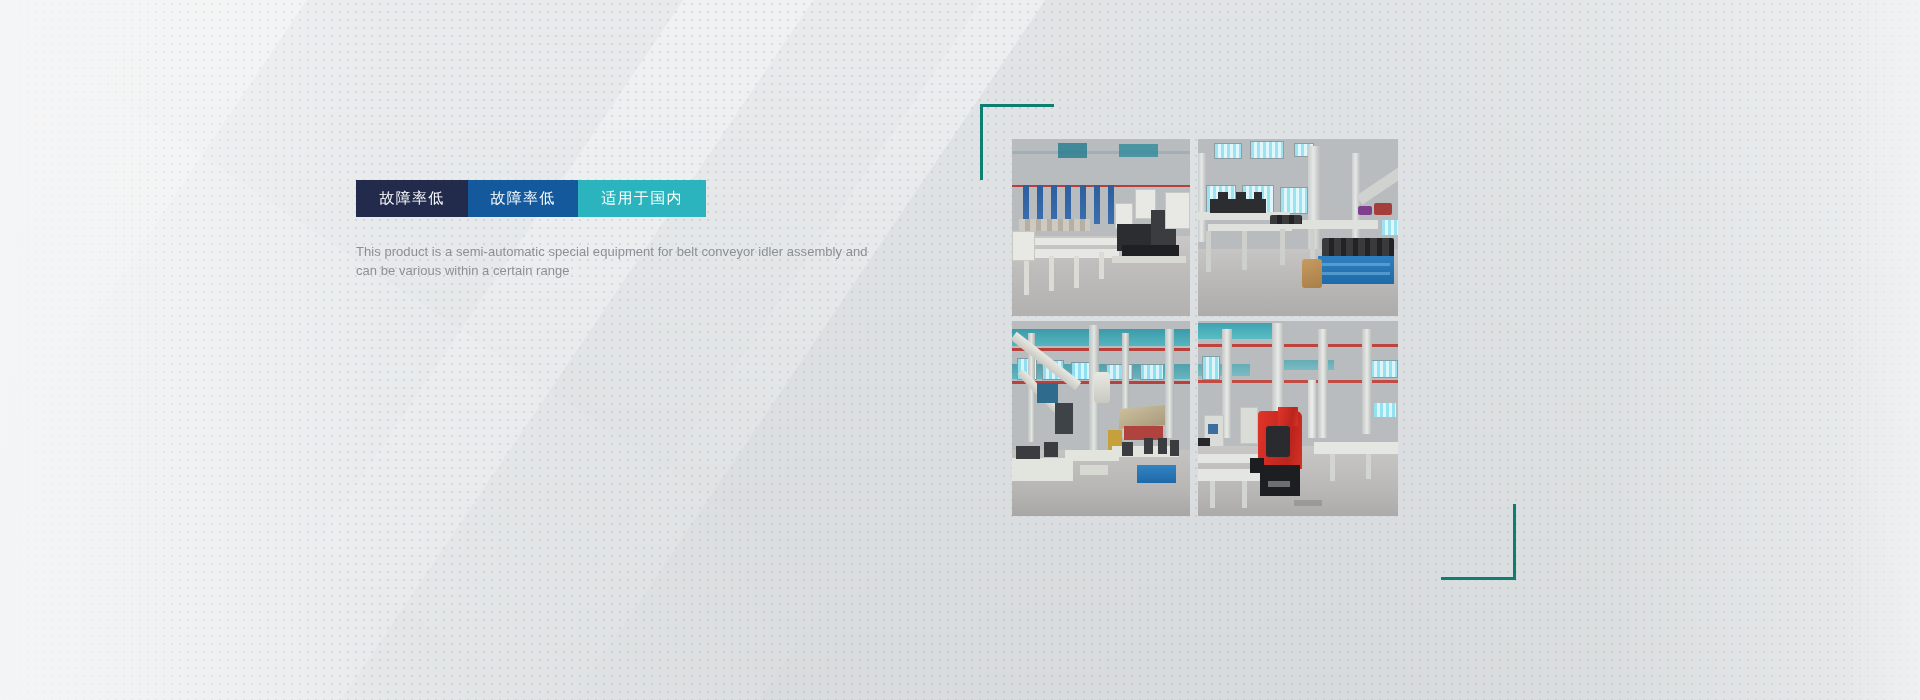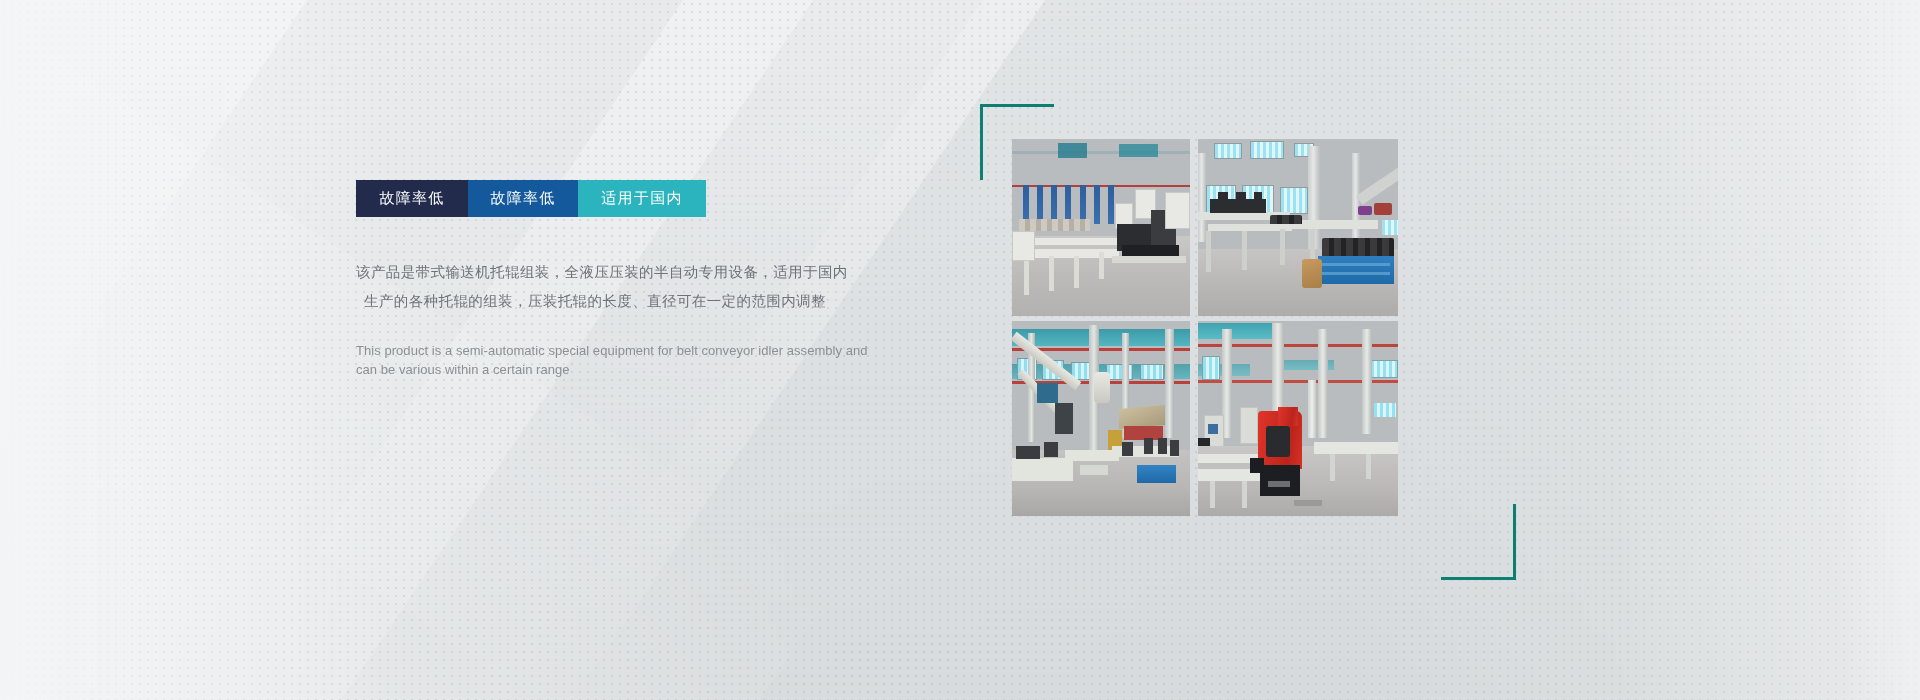--- a/index.html
+++ b/index.html
@@ -264,24 +264,20 @@
 
   <div class="copy">
 
 
     <div class="badges">
       <div class="badge badge-1">故障率低</div>
       <div class="badge badge-2">故障率低</div>
       <div class="badge badge-3">适用于国内</div>
     </div>
 
-    <div class="desc-cn">
-      <div class="l1">该产品是带式输送机托辊组装，全液压压装的半自动专用设备，适用于国内</div>
-      <div class="l2">生产的各种托辊的组装，压装托辊的长度、直径可在一定的范围内调整</div>
-    </div>
 
     <div class="desc-en">
       <div>This product is a semi-automatic special equipment for belt conveyor idler assembly and</div>
       <div>can be various within a certain range</div>
     </div>
   </div>
 
   <div class="bracket bracket-tl">
     <span class="h"></span>
       <span class="v"></span>

